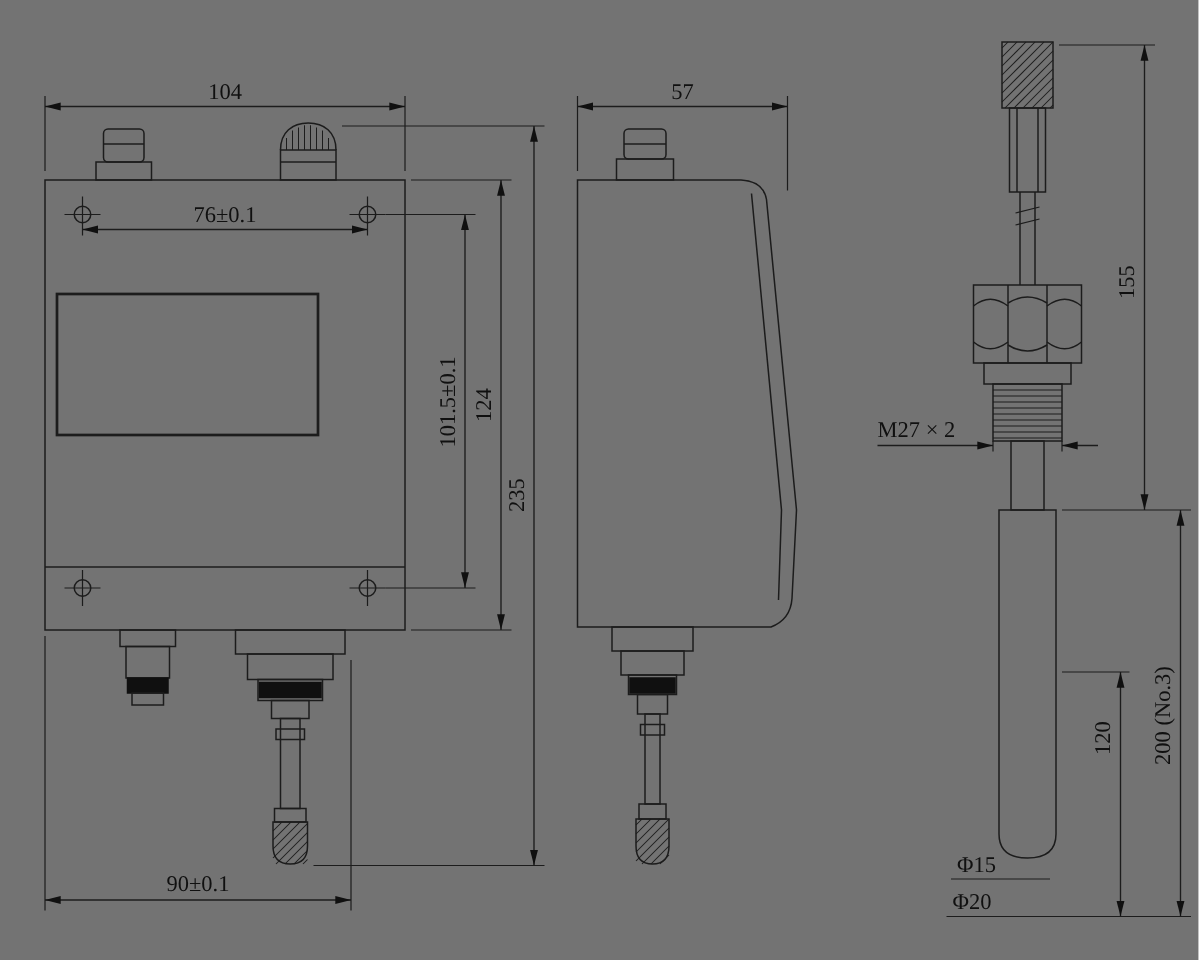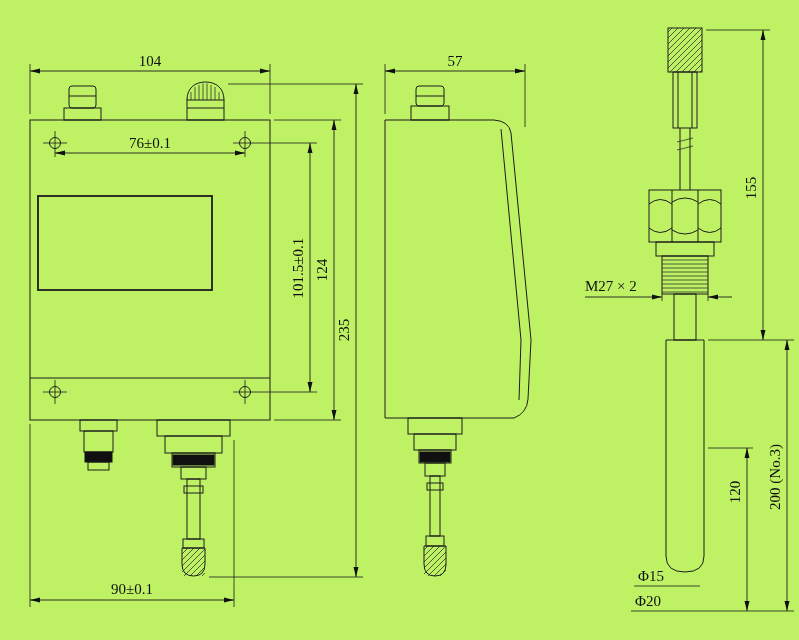--- a/index.html
+++ b/index.html
@@ -1,16 +1,16 @@
 <!DOCTYPE html>
 <html><head>
 <meta charset="utf-8">
 <style>
   html,body{margin:0;padding:0;background:#ffffff;}
-  #canvas{position:relative;width:799px;height:640px;background:#bef264;overflow:hidden;}
+  #canvas{position:relative;width:799px;height:640px;background:#737373;overflow:hidden;}
   svg{display:block;}
   svg line, svg rect, svg path, svg circle, svg polyline{stroke:#1c1c1c;fill:none;stroke-width:1;}
   .dim{stroke-width:0.9;}
   .ext{stroke-width:0.8;}
   .thick{stroke-width:1.8;}
   .blk{fill:#101010;stroke:#101010;}
   .hatch{stroke-width:0.7;}
   #arr path{fill:#101010;stroke:none;}
   text{font-family:"Liberation Serif", serif;font-size:15px;fill:#101010;stroke:none;}
 </style>

